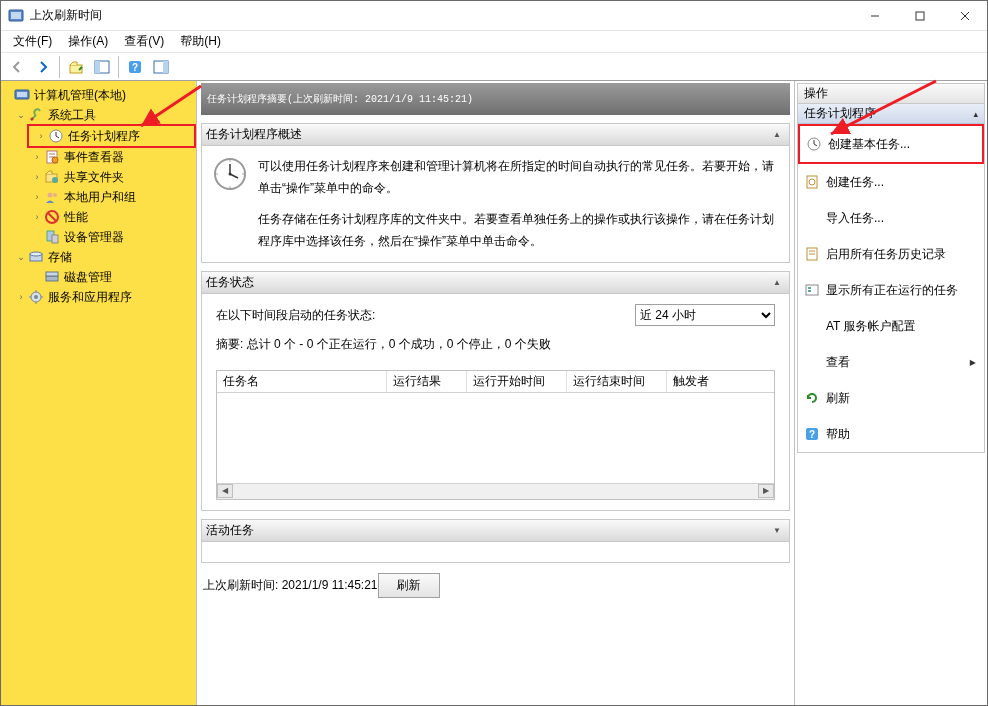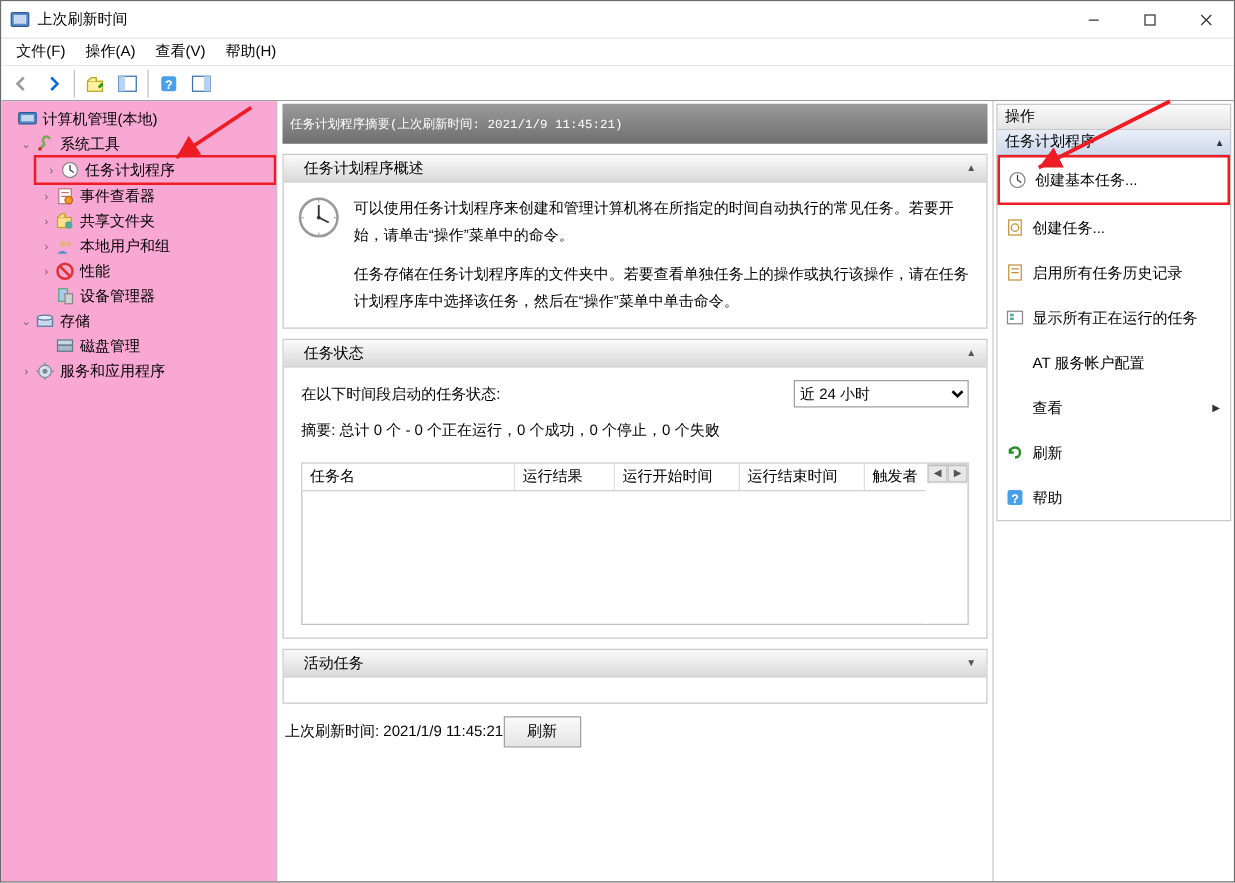--- a/index.html
+++ b/index.html
@@ -18,50 +18,50 @@
   .menubar span { padding: 2px 8px; }
 
   
   .toolbar { height: 28px; display: flex; align-items: center; padding: 2px 4px; background: #fff; border-bottom: 1px solid #a0a0a0; gap: 2px; }
   .sep-v { width: 1px; height: 22px; background: #c0c0c0; margin: 0 2px; }
   .tb-btn { width: 24px; height: 24px; display: flex; align-items: center; justify-content: center; border: 1px solid transparent; }
   .tb-btn svg { width: 16px; height: 16px; }
 
   
   .main { display: flex; height: 624px; }
-  .tree-pane { width: 221px; border-right: 1px solid #c0c0c0; padding-top: 4px; overflow: hidden; background: #f9a8d4; }
+  .tree-pane { width: 196px; border-right: 1px solid #c0c0c0; padding-top: 4px; overflow: hidden; background: #fde047; }
   .tree { font-size: 12px; }
   .tree ul { list-style: none; }
   .tree li { white-space: nowrap; }
   .node { display: flex; align-items: center; height: 20px; }
   .twisty { width: 12px; text-align: center; font-size: 9px; color: #666; user-select: none; margin-right: 1px; }
   .twisty.none { visibility: hidden; }
   .ticon { width: 16px; height: 16px; margin-right: 4px; flex-shrink:0; }
   .sub1 { padding-left: 14px; }
   .sub2 { padding-left: 30px; }
   .red-box { border: 2px solid #ee1c25; padding: 0 2px; margin: -1px 0; }
 
   
   .center-pane { flex: 1; display: flex; flex-direction: column; border-right: 1px solid #c0c0c0; background:#fff; padding: 0 4px 4px 4px; }
   .summary-header { height: 32px; display:flex; align-items:center; padding-left:6px; color:#fff; background: linear-gradient(#9a9a9a,#6f6f6f); font-size:10px; margin-top:2px;font-family:Liberation Mono, monospace;}
   .groupbox { border: 1px solid #c8c8c8; margin-top: 8px; }
-  .groupbox .gb-header { height: 22px; background: linear-gradient(#fafafa,#d9d9d9); border-bottom: 1px solid #c8c8c8; display:flex; align-items:center; padding-left:16px; font-size:12px; position:relative;}
+  .groupbox .gb-header { height: 22px; background: linear-gradient(#fafafa,#d9d9d9); border-bottom: 1px solid #c8c8c8; display:flex; align-items:center; padding-left:4px; font-size:12px; position:relative;}
   .gb-header::after { content:"▲"; position:absolute; right:8px; font-size:8px; color:#555; }
   .gb-header.collapsed::after { content:"▼"; }
   .gb-body { padding: 10px; font-size: 12px; line-height: 1.8; }
   .overview-body { display:flex; gap:10px; }
   .clock-icon { width:36px; height:36px; flex-shrink:0; }
   .overview-text { padding-right:4px; }
 
   .status-body { padding: 10px 14px; }
   .status-row { display:flex; align-items:center; justify-content:space-between; margin-bottom:8px;gap:16px;}
   .status-row select { width: 140px; height: 22px; font-size:12px; border:1px solid #a0a0a0; background:#fff;}
   .summary-line { margin: 8px 0 14px 0; }
 
-  .listview { border:1px solid #c0c0c0; height:130px; display:flex; flex-direction:row;}
+  .listview { border:1px solid #c0c0c0; height:130px; display:flex; flex-direction:column;}
   .lv-header { display:flex; background:#fff; border-bottom:1px solid #d0d0d0; height:22px;}
   .lv-col { border-right:1px solid #e0e0e0; padding:2px 6px; font-size:12px; display:flex; align-items:center;}
   .lv-body { flex:1; background:#fff; }
   .lv-scroll { height:16px; background:#f0f0f0; border-top:1px solid #d0d0d0; display:flex; align-items:center; }
   .lv-scroll .arrow { width:16px; height:14px; background:#e8e8e8; border:1px solid #c0c0c0; display:flex; align-items:center; justify-content:center; font-size:8px; color:#555;}
   .lv-scroll .track { flex:1; }
 
   .footer-row { display:flex; align-items:center; justify-content:flex-start; margin-top:6px; padding: 4px 2px;}
   .btn { padding: 3px 18px; font-size:12px; background:linear-gradient(#fafafa,#e4e4e4); border:1px solid #a0a0a0; }
 
@@ -370,20 +370,24 @@
       </div>
 
       <div class="act-item">
         <svg class="ticon" viewBox="0 0 16 16">
               <rect x="3" y="2" width="10" height="12" fill="#fff" stroke="#c0903a"></rect>
               <circle cx="8" cy="8" r="3" fill="none" stroke="#c0903a"></circle>
             </svg>
         <span>创建任务...</span>
       </div>
       <div class="act-item">
+        <span class="ticon"></span>
+        <span>导入任务...</span>
+      </div>
+      <div class="act-item">
         <svg class="ticon" viewBox="0 0 16 16">
               <rect x="3" y="2" width="10" height="12" fill="#fff" stroke="#c0903a"></rect>
               <line x1="5" y1="5" x2="11" y2="5" stroke="#c0903a"></line>
               <line x1="5" y1="8" x2="11" y2="8" stroke="#c0903a"></line>
             </svg>
         <span>启用所有任务历史记录</span>
       </div>
       <div class="act-item">
         <svg class="ticon" viewBox="0 0 16 16">
               <rect x="2" y="3" width="12" height="10" fill="#fff" stroke="#888"></rect>

